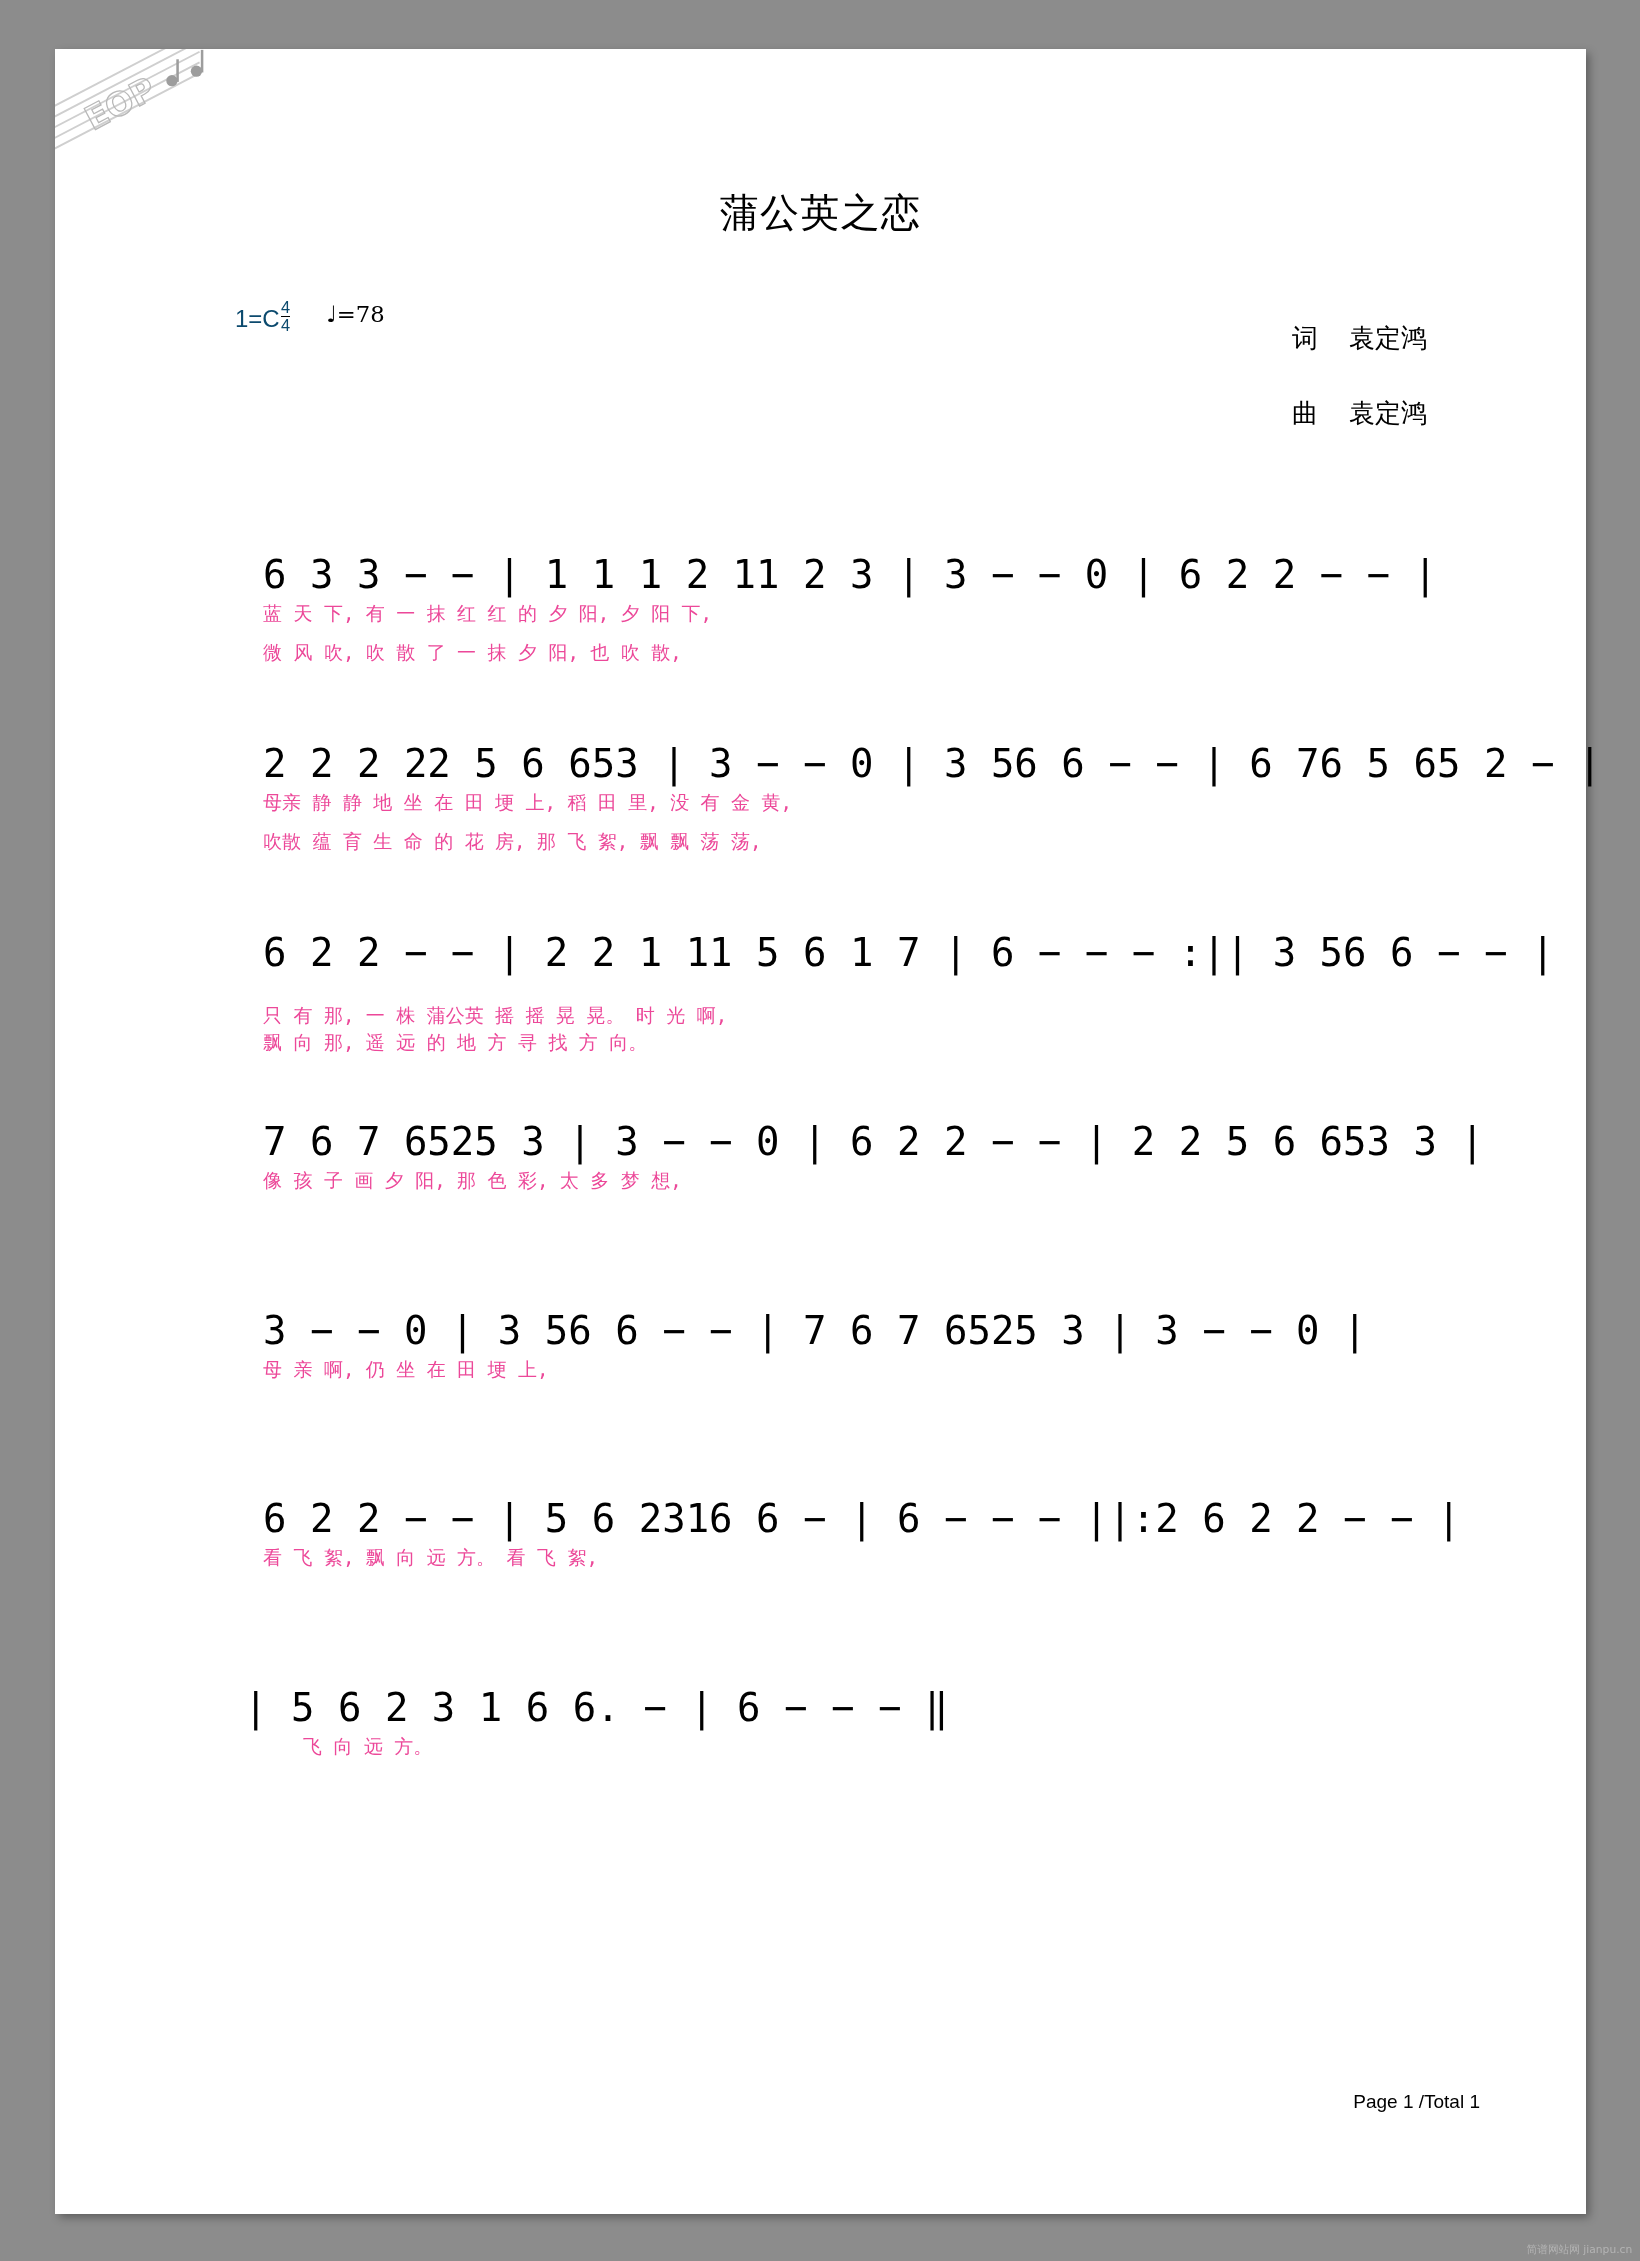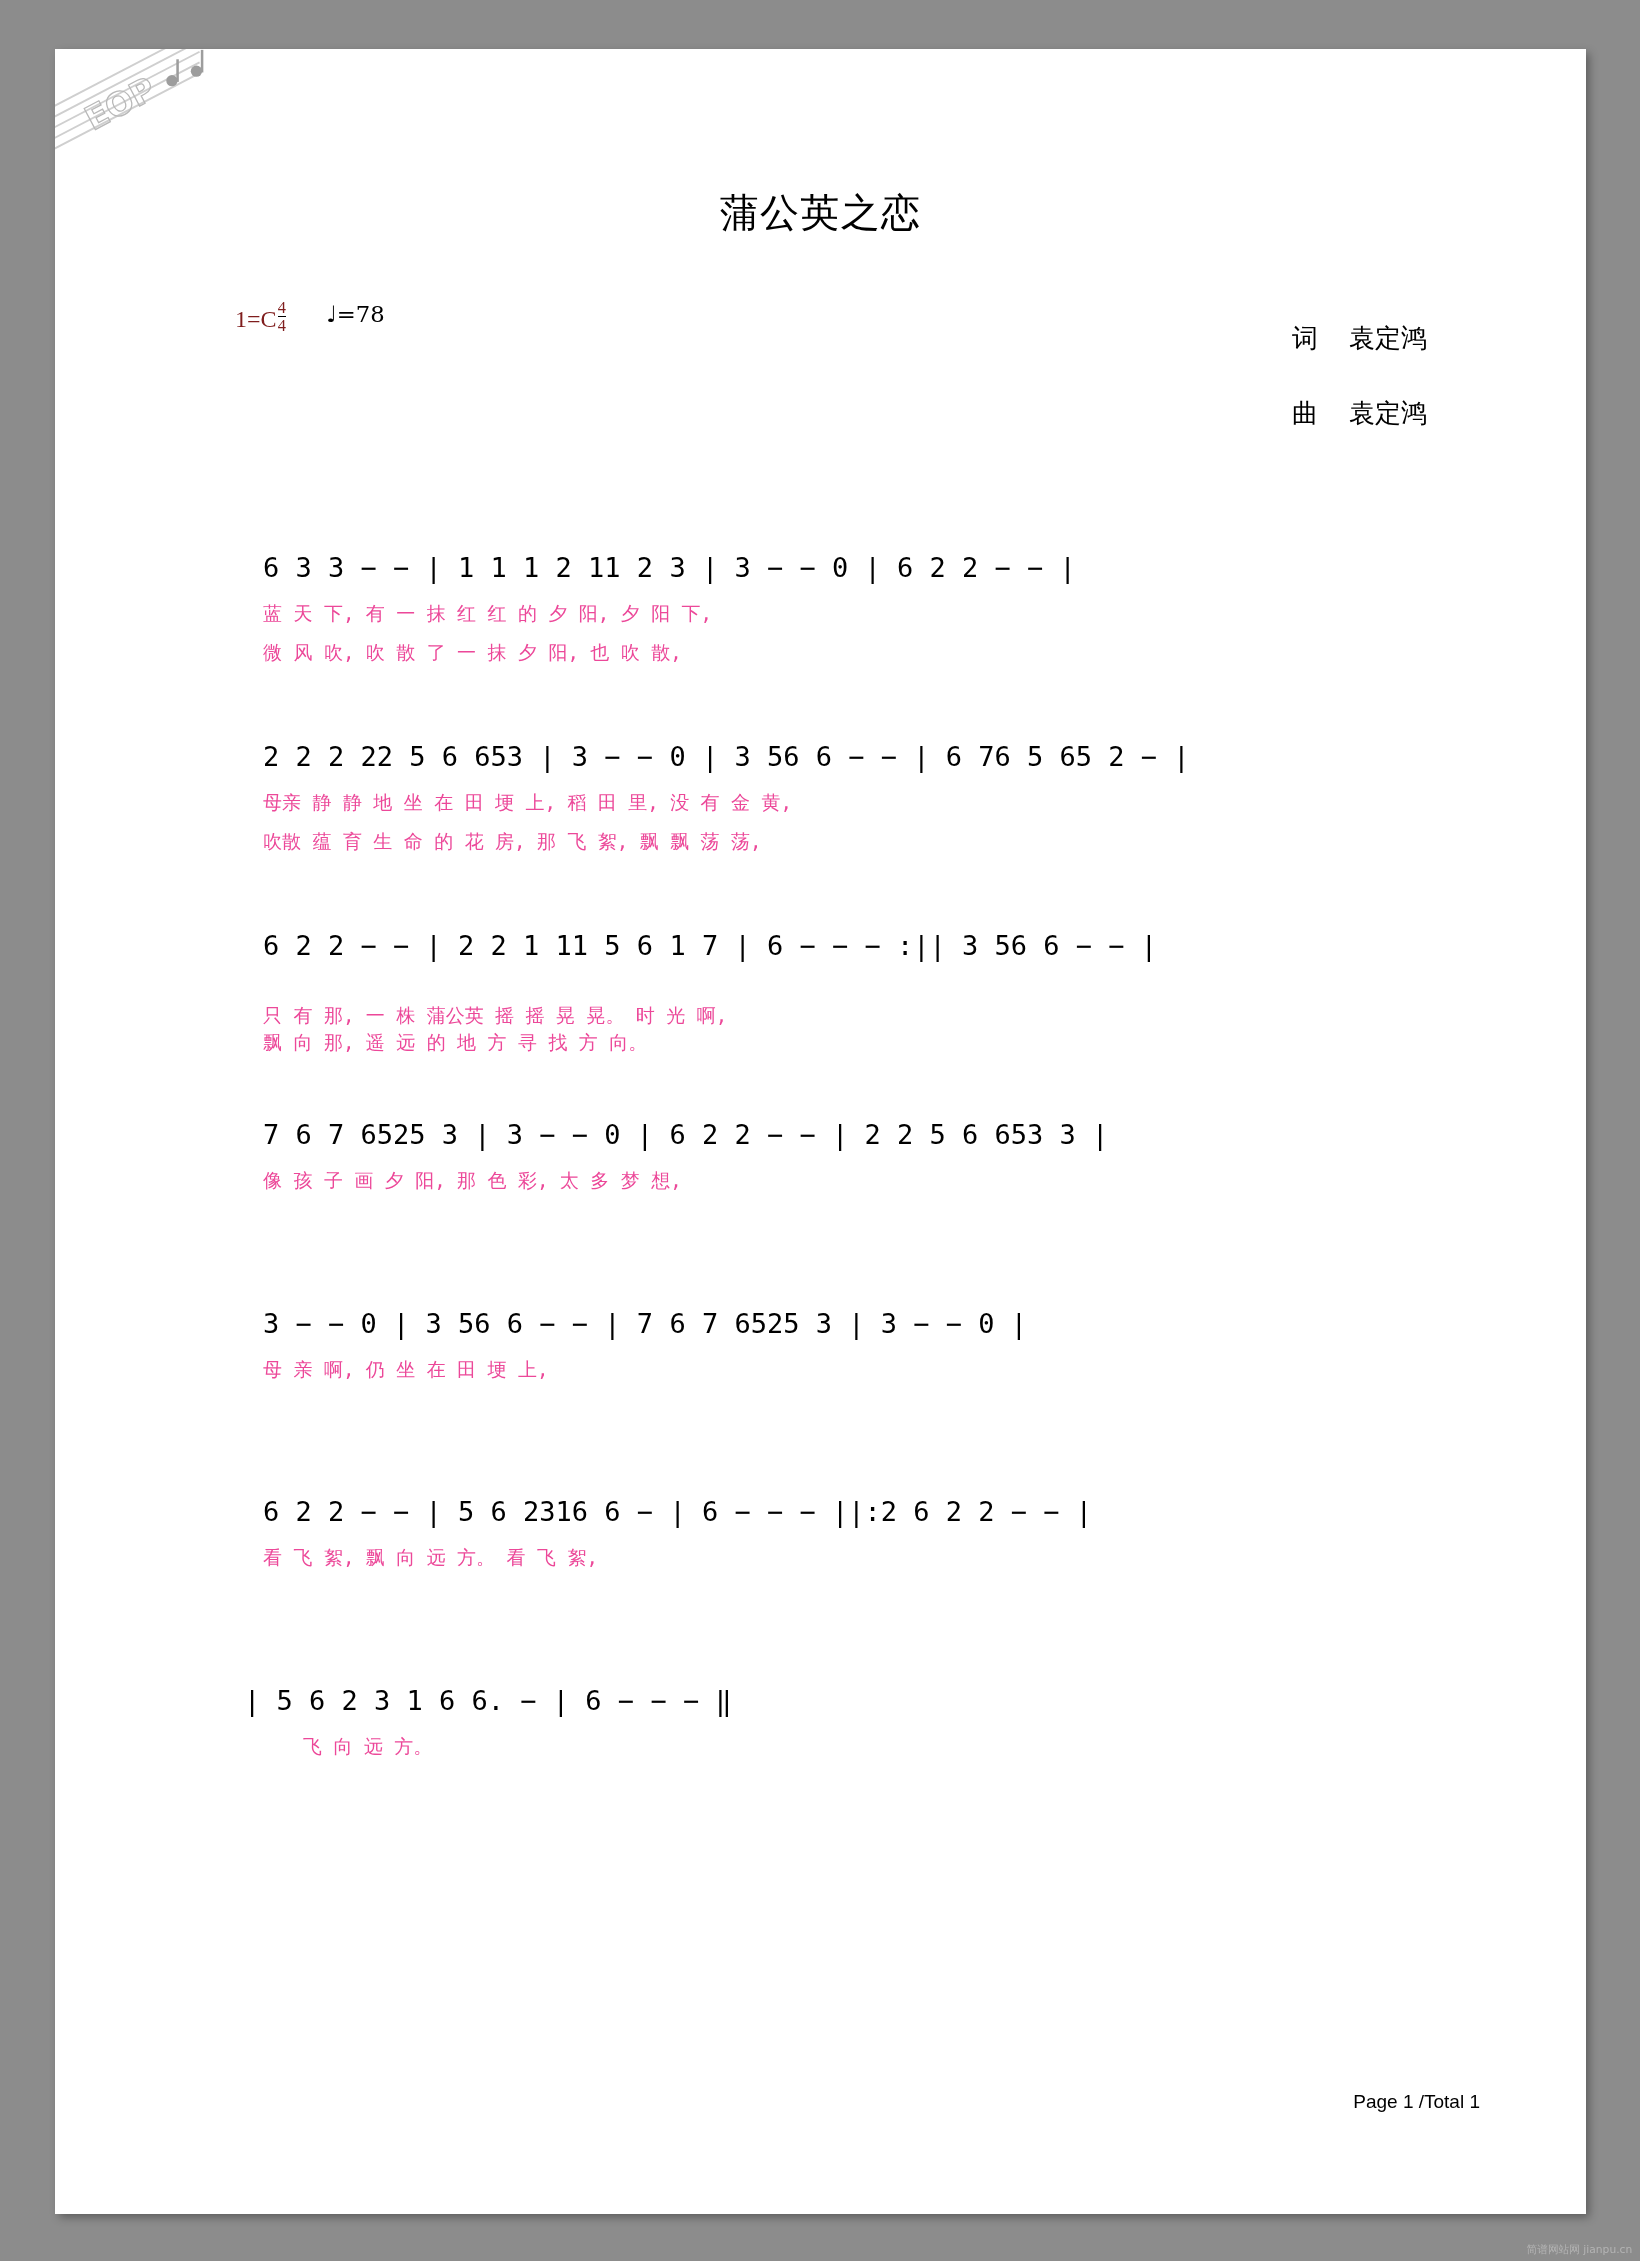--- a/index.html
+++ b/index.html
@@ -43,23 +43,23 @@
     text-align: center;
     font-family: "DejaVu Sans", sans-serif;
     font-size: 39px;
     color: #000;
     letter-spacing: 1.3px;
   }
   .keysig {
     position: absolute;
     left: 180px;
     top: 250px;
-    font-family: Liberation Serif, serif;
+    font-family: Liberation Sans, sans-serif;
     font-size: 24px;
-    color: #7f1d1d;
+    color: #0c4a6e;
     white-space: nowrap;
   }
   .keysig .frac {
     display: inline-block;
     vertical-align: -3.8px;
     text-align: center;
     font-size: 16.4px;
     line-height: 1.05;
     margin-left: 1.3px;
   }
@@ -89,21 +89,21 @@
   .system {
     position: absolute;
     left: 0;
     width: 1531px;
   }
   .notes {
     position: absolute;
     left: 208px;
     width: 1252px;
     font-family: "DejaVu Serif", serif;
-    font-size: 27px;
+    font-size: 39px;
     color: #000;
     white-space: nowrap;
     letter-spacing: 0px;
   }
   .lyric {
     position: absolute;
     left: 208px;
     width: 1252px;
     font-family: "DejaVu Sans", sans-serif;
     font-size: 19px;

